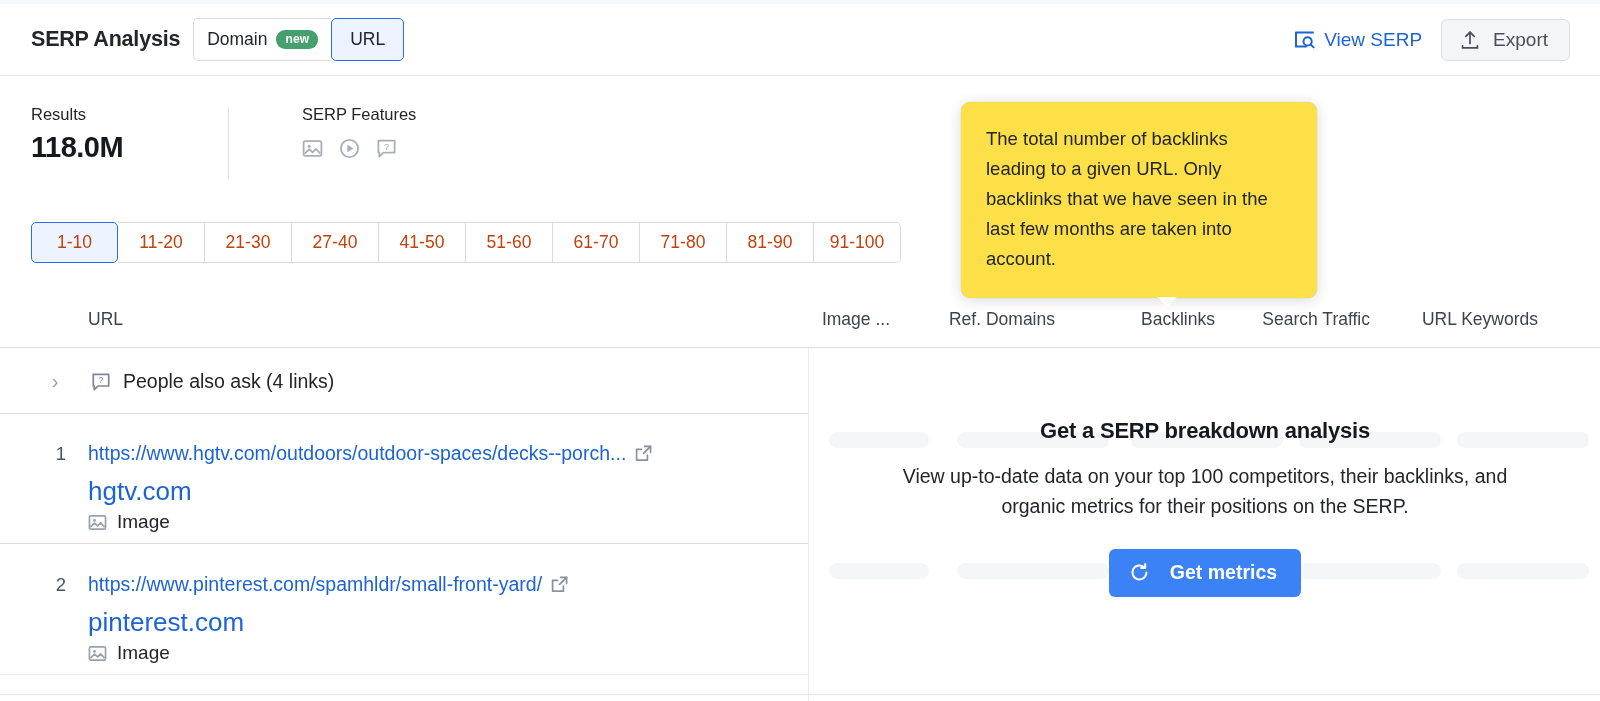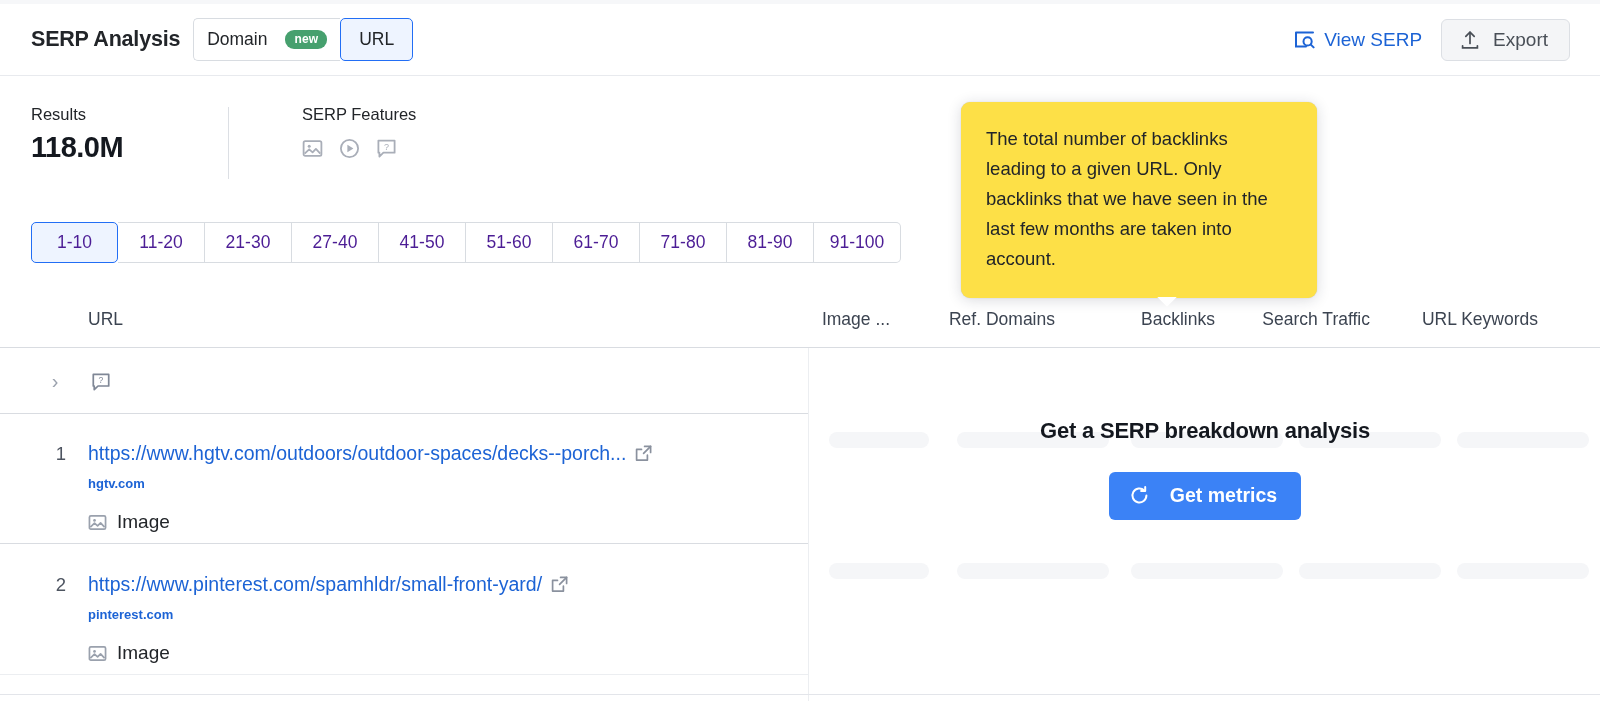--- a/index.html
+++ b/index.html
@@ -23,21 +23,21 @@
     letter-spacing: -0.2px;
   }
   .toggle-group {
     display: flex; align-items: stretch; margin-left: 13px; height: 43px;
   }
   .toggle-btn {
     display: flex; align-items: center; justify-content: center;
     font-size: 17.5px; color: #222529; background: #fff;
     border: 1px solid #d8dce1; padding: 0 13px; cursor: pointer;
   }
-  .toggle-btn.first { border-radius: 5px 0 0 5px; border-right: none; gap: 18px; }
+  .toggle-btn.first { border-radius: 5px 0 0 5px; border-right: none; gap: 9px; }
   .toggle-btn.last  { border-radius: 0 5px 5px 0; }
   .toggle-btn.active {
     background: #eef4ff; border: 1.5px solid #226ef5; border-radius: 5px;
     color: #222529; z-index: 2; padding: 0 18px;
   }
   .badge-new {
     background: #46a06e; color: #fff; font-size: 12px; font-weight: bold;
     border-radius: 9px; padding: 3px 9px 4px; letter-spacing: 0.1px;
     line-height: 1;
   }
@@ -64,21 +64,21 @@
     letter-spacing: -0.5px; margin-top: 6px;
   }
   .vdiv { width: 1px; background: #dcdfe4; margin: 3px 36px 0 0; height: 72px; }
   .stat-features { }
   .feature-icons { display: flex; gap: 16px; margin-top: 13px; }
 
   
   .pager { position: absolute; left: 31px; top: 222px; display: flex; }
   .pg {
     min-width: 87px; height: 41px; display: flex; align-items: center;
-    justify-content: center; font-size: 17.5px; color: #4c1d95;
+    justify-content: center; font-size: 17.5px; color: #c2410c;
     background: #fff; border: 1px solid #d8dce1; border-left: none; cursor: pointer;
   }
   .pg:first-child { border-left: 1px solid #d8dce1; border-radius: 5px 0 0 5px; }
   .pg:last-child  { border-radius: 0 5px 5px 0; }
   .pg.active {
     background: #eef4ff; border: 1.5px solid #226ef5; border-radius: 5px;
     z-index: 2; border-left: 1.5px solid #226ef5;
   }
 
   
@@ -133,21 +133,21 @@
   }
   .res-url-line {
     position: absolute; left: 88px; top: 28px;
     display: flex; align-items: center; gap: 8px;
   }
   .res-url {
     font-size: 19.5px; color: #1c63d5; cursor: pointer; white-space: nowrap;
   }
   .res-domain {
     position: absolute; left: 88px; top: 62px;
-    font-size: 13px; font-weight: bold; color: #1c63d5; cursor: pointer;
+    font-size: 26px; font-weight: normal; color: #1c63d5; cursor: pointer;
   }
   .res-feature {
     position: absolute; left: 88px; top: 97px;
     display: flex; align-items: center; gap: 10px;
     font-size: 19px; color: #222529;
   }
 
   
   .overlay {
     position: absolute; left: 808px; top: 348px; width: 792px; height: 353px;
@@ -290,20 +290,21 @@
   <div class="row paa-row">
     <div class="paa-inner">
       <div class="chev">›</div>
       <div class="paa-text">
         <span>
           <svg width="20" height="20" viewBox="0 0 21 21" fill="none">
             <path d="M2.4 2.6h16.2v12.1H7.4L3.4 18.6v-3.9H2.4V2.6z" stroke="#7f8796" stroke-width="1.8" stroke-linejoin="round"></path>
             <text x="10.5" y="12" font-size="9" fill="#7f8796" text-anchor="middle" font-family="Liberation Sans, sans-serif">?</text>
           </svg>
         </span>
+        <span>People also ask (4 links)</span>
       </div>
     </div>
     <div class="row-sep-strong" style="top:64px;"></div>
   </div>
 
   <div class="row res-row res-1">
     <div class="res-idx">1</div>
     <div class="res-url-line">
       <span class="res-url">https://www.hgtv.com/outdoors/outdoor-spaces/decks--porch...</span>
       <span>
@@ -362,20 +363,21 @@
     <div class="skel" style="left:648px; top:84px; width:132px;"></div>
 
     <div class="skel" style="left:20px;  top:215px; width:100px;"></div>
     <div class="skel" style="left:148px; top:215px; width:152px;"></div>
     <div class="skel" style="left:322px; top:215px; width:152px;"></div>
     <div class="skel" style="left:490px; top:215px; width:142px;"></div>
     <div class="skel" style="left:648px; top:215px; width:132px;"></div>
 
     <div class="promo">
       <div class="promo-title">Get a SERP breakdown analysis</div>
+      <div class="promo-desc">View up-to-date data on your top 100 competitors, their backlinks, and organic metrics for their positions on the SERP.</div>
       <button class="get-metrics">
         <span>
           <svg width="21" height="21" viewBox="0 0 21 21" fill="none">
             <path d="M17.4 10.5a7 7 0 1 1-2.1-5" stroke="#fff" stroke-width="2" stroke-linecap="round"></path>
             <path d="M16.2 1.9v4.1h-4.1" stroke="#fff" stroke-width="2" stroke-linecap="round" stroke-linejoin="round"></path>
           </svg>
         </span>
         <span>Get metrics</span>
       </button>
     </div>

